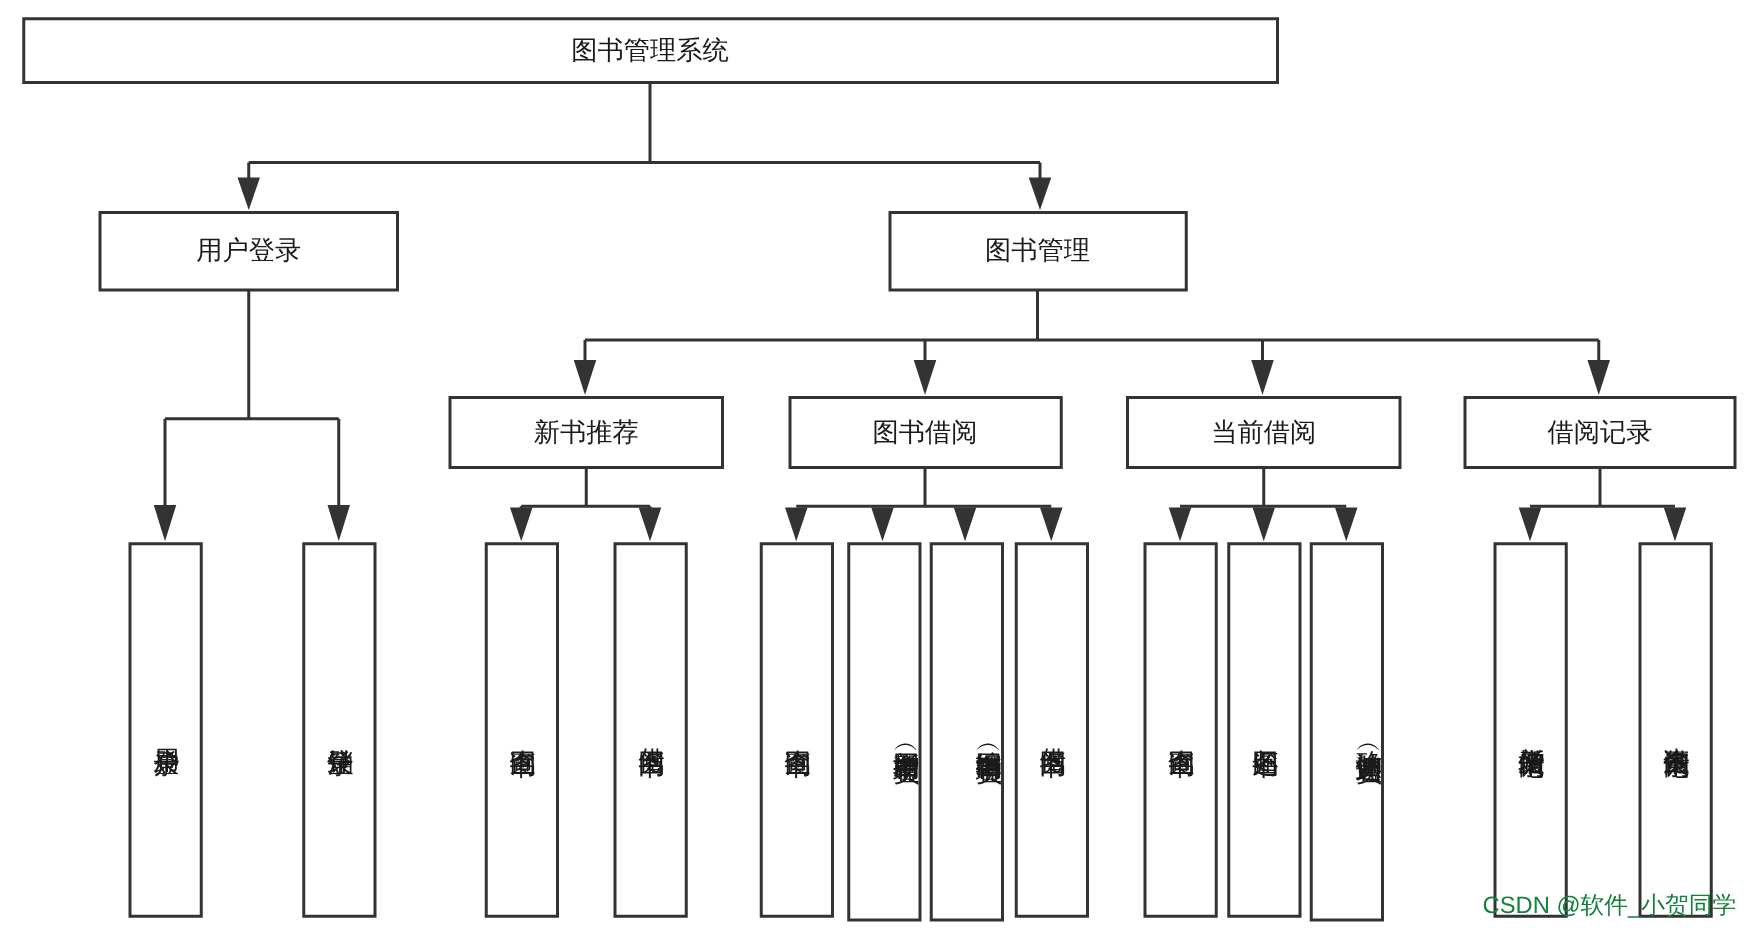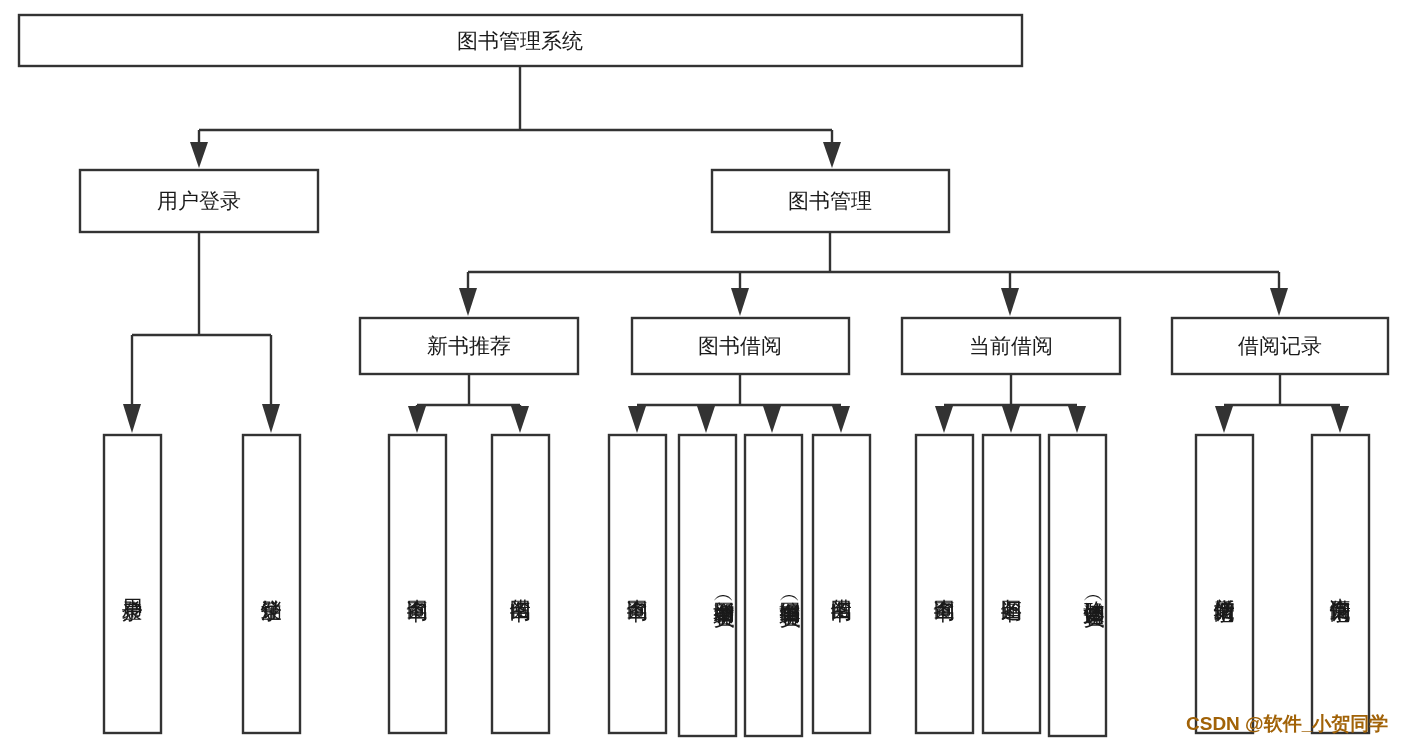--- a/index.html
+++ b/index.html
@@ -61,25 +61,24 @@
     display: flex;
     align-items: center;
     justify-content: center;
     white-space: nowrap;
     pointer-events: none;
   }
   .watermark {
     position: absolute;
     font-family: "Liberation Sans", "DejaVu Sans", sans-serif;
     font-size: 19px;
-    color: #a16207;
+    color: #15803d;
     white-space: nowrap;
     left: 1186px;
     top: 711px;
-    font-weight: bold;
   }
 </style>
 </head>
 <body>
 
 <div id="diagram-root">
 
   <svg class="diagram-canvas" viewBox="0 0 1405 747">
 
     <g>

